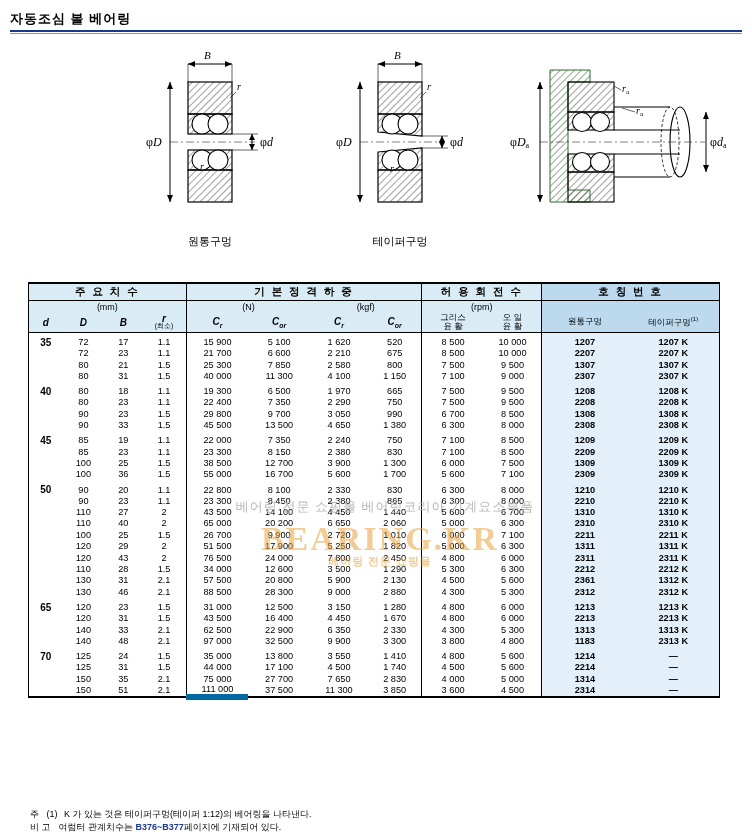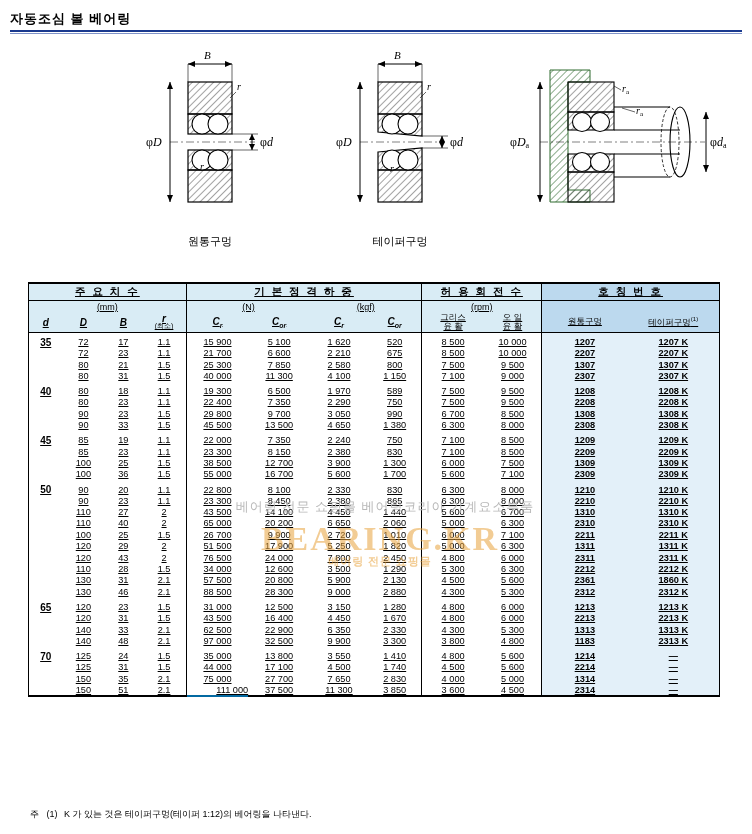--- a/index.html
+++ b/index.html
@@ -32,21 +32,21 @@
   
   .figures { position:absolute; left:0; top:42px; width:752px; height:225px; }
   .fig { position:absolute; }
   .fig-caption {
     position:absolute; text-align:center; font-size:11px; width:160px;
   }
 
   svg { display:block; }
 
   
-  .table-wrap { position:absolute; left:28px; top:282px; width:652px;text-decoration:underline; }
+  .table-wrap { position:absolute; left:28px; top:282px; width:652px; }
   table.bt { border-collapse: collapse; width:692px; font-size:9px; }
   table.bt td, table.bt th { padding:0; }
 
   .hdr-band { background:#d9ecf5; }
   .hdr-band-blue { background:#bcd9ee; }
 
   .hgroup {
     text-align:center; font-size:10.5px; font-weight:bold; letter-spacing:2px;
     height:17px; border-bottom:1px solid #000;
   }
@@ -369,21 +369,21 @@
             <td class="desig blue-cell" style="border-right:1px solid #000;">2307 K</td>
           </tr>
           <tr class="data-row group-first">
             <td class="num d-col" style="border-left:1px solid #000;">40</td>
             <td class="num" style="">80</td>
             <td class="num" style="">18</td>
             <td class="num" style="">1.1</td>
             <td class="num vline-l" style="">19 300</td>
             <td class="num" style="">6 500</td>
             <td class="num" style="">1 970</td>
-            <td class="num" style="">589</td>
+            <td class="num" style="">665</td>
             <td class="num vline-l" style="">7 500</td>
             <td class="num" style="">9 500</td>
             <td class="desig vline-l blue-cell" style="">1208</td>
             <td class="desig blue-cell" style="border-right:1px solid #000;">1208 K</td>
           </tr>
           <tr class="data-row">
             <td class="num d-col" style="border-left:1px solid #000;"></td>
             <td class="num" style="">80</td>
             <td class="num" style="">23</td>
             <td class="num" style="">1.1</td>
@@ -597,21 +597,21 @@
             <td class="num" style="">130</td>
             <td class="num" style="">31</td>
             <td class="num" style="">2.1</td>
             <td class="num vline-l" style="">57 500</td>
             <td class="num" style="">20 800</td>
             <td class="num" style="">5 900</td>
             <td class="num" style="">2 130</td>
             <td class="num vline-l" style="">4 500</td>
             <td class="num" style="">5 600</td>
             <td class="desig vline-l blue-cell" style="">2361</td>
-            <td class="desig blue-cell" style="border-right:1px solid #000;">1860 K</td>
+            <td class="desig blue-cell" style="border-right:1px solid #000;">1312 K</td>
           </tr>
           <tr class="data-row">
             <td class="num d-col" style="border-left:1px solid #000;"></td>
             <td class="num" style="">130</td>
             <td class="num" style="">46</td>
             <td class="num" style="">2.1</td>
             <td class="num vline-l" style="">88 500</td>
             <td class="num" style="">28 300</td>
             <td class="num" style="">9 000</td>
             <td class="num" style="">2 880</td>
@@ -716,21 +716,21 @@
             <td class="num vline-l" style="">4 000</td>
             <td class="num" style="">5 000</td>
             <td class="desig vline-l blue-cell" style="">1314</td>
             <td class="desig blue-cell" style="border-right:1px solid #000;">—</td>
           </tr>
           <tr class="data-row">
             <td class="num d-col" style="border-left:1px solid #000;border-bottom:2px solid #000;"></td>
             <td class="num" style="border-bottom:2px solid #000;">150</td>
             <td class="num" style="border-bottom:2px solid #000;">51</td>
             <td class="num" style="border-bottom:2px solid #000;">2.1</td>
-            <td class="num vline-l" style="border-bottom:2px solid #0369a1;text-align:right;">111 000</td>
+            <td class="num vline-l" style="border-bottom:6px solid #0369a1;">111 000</td>
             <td class="num" style="border-bottom:2px solid #000;">37 500</td>
             <td class="num" style="border-bottom:2px solid #000;">11 300</td>
             <td class="num" style="border-bottom:2px solid #000;">3 850</td>
             <td class="num vline-l" style="border-bottom:2px solid #000;">3 600</td>
             <td class="num" style="border-bottom:2px solid #000;">4 500</td>
             <td class="desig vline-l blue-cell" style="border-bottom:2px solid #000;">2314</td>
             <td class="desig blue-cell" style="border-right:1px solid #000;border-bottom:2px solid #000;">—</td>
           </tr>
         </tbody>
     </table>
@@ -741,15 +741,19 @@
     <span>BEARING.KR</span>
     <span class="wm-sub">베어링 전문 쇼핑몰</span>
   </div>
 
   <div class="footnotes">
     <div>
       <span class="fn-label">주</span>
       <span>(1)</span>
       <span style="margin-left:4px;">K 가 있는 것은 테이퍼구멍(테이퍼 1:12)의 베어링을 나타낸다.</span>
     </div>
+    <div>
+      <span style="display:inline-block;width:26px;">비  고</span>
+      <span>여럼터 관계치수는 </span><b>B376~B377</b><span>페이지에 기재되어 있다.</span>
+    </div>
   </div>
 
 </div>
 
 </body></html>

